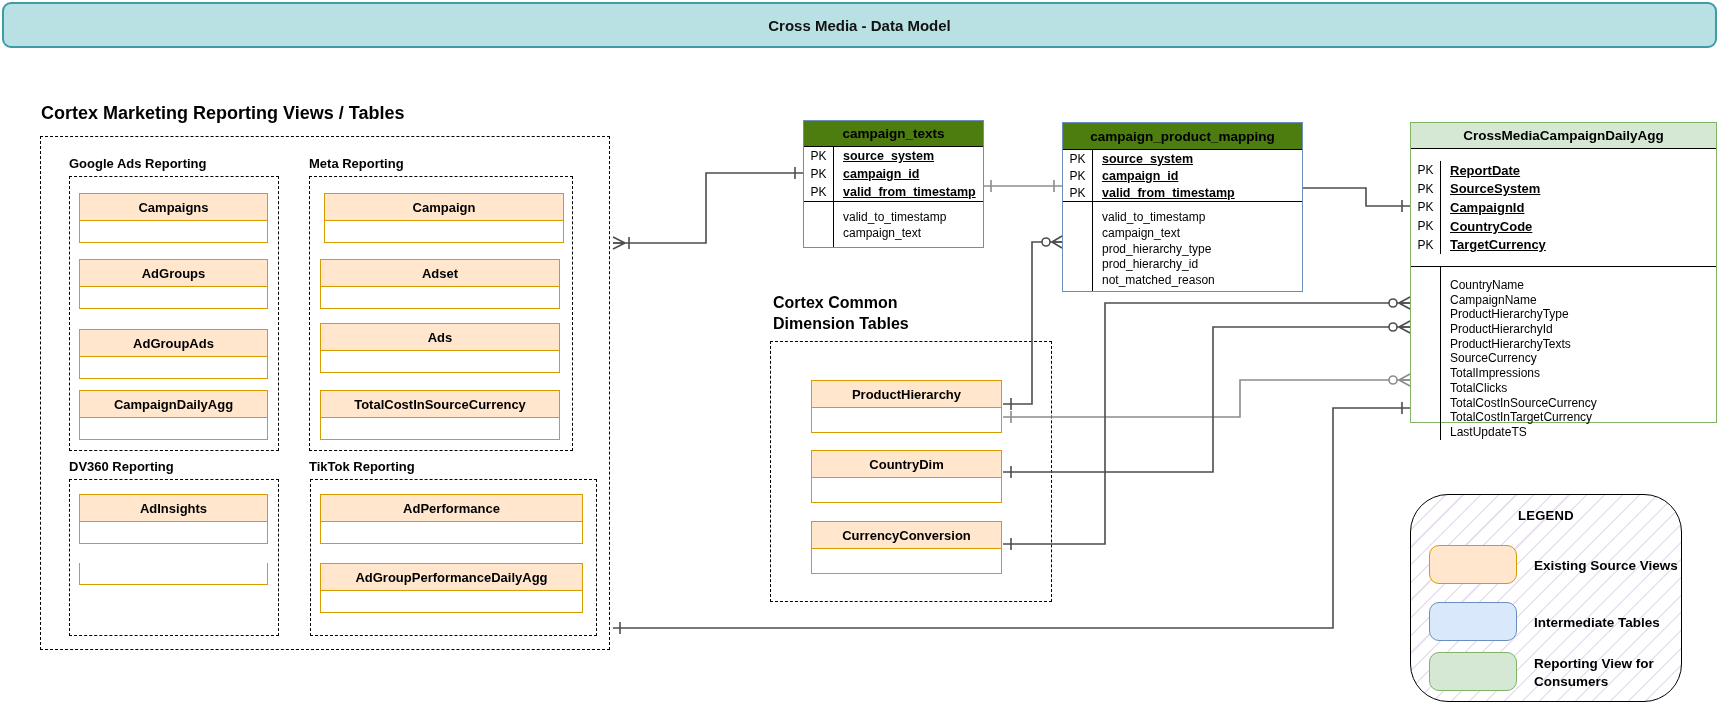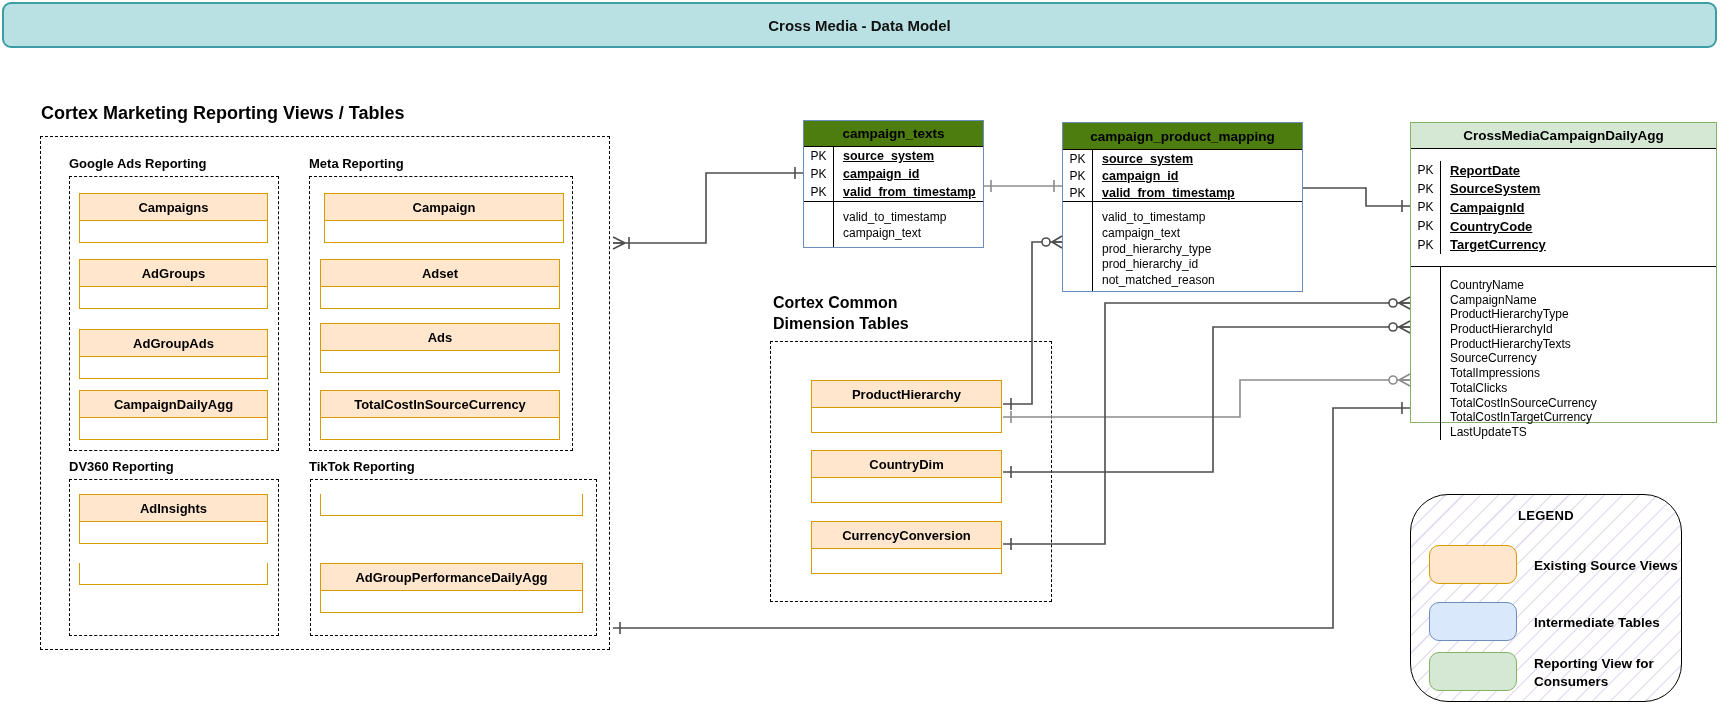--- a/index.html
+++ b/index.html
@@ -122,20 +122,21 @@
     <div class="hd">AdInsights</div>
       <div class="bd"></div>
   </div>
   <div class="entity" style="left:79px;top:563px;width:189px">
       <div class="bd"></div>
   </div>
 
   <div class="group-label" style="left:309px;top:459px">TikTok Reporting</div>
   <div class="dashed-box" style="left:310px;top:479px;width:285px;height:155px"></div>
   <div class="entity" style="left:320px;top:494px;width:263px">
+    <div class="hd">AdPerformance</div>
       <div class="bd"></div>
   </div>
   <div class="entity" style="left:320px;top:563px;width:263px">
     <div class="hd">AdGroupPerformanceDailyAgg</div>
       <div class="bd"></div>
   </div>
 
   <div class="er blue" style="left:803px;top:120px;width:181px;height:128px">
     <div class="er-title" style="height:25px">campaign_texts</div>
     <div class="er-pk">

